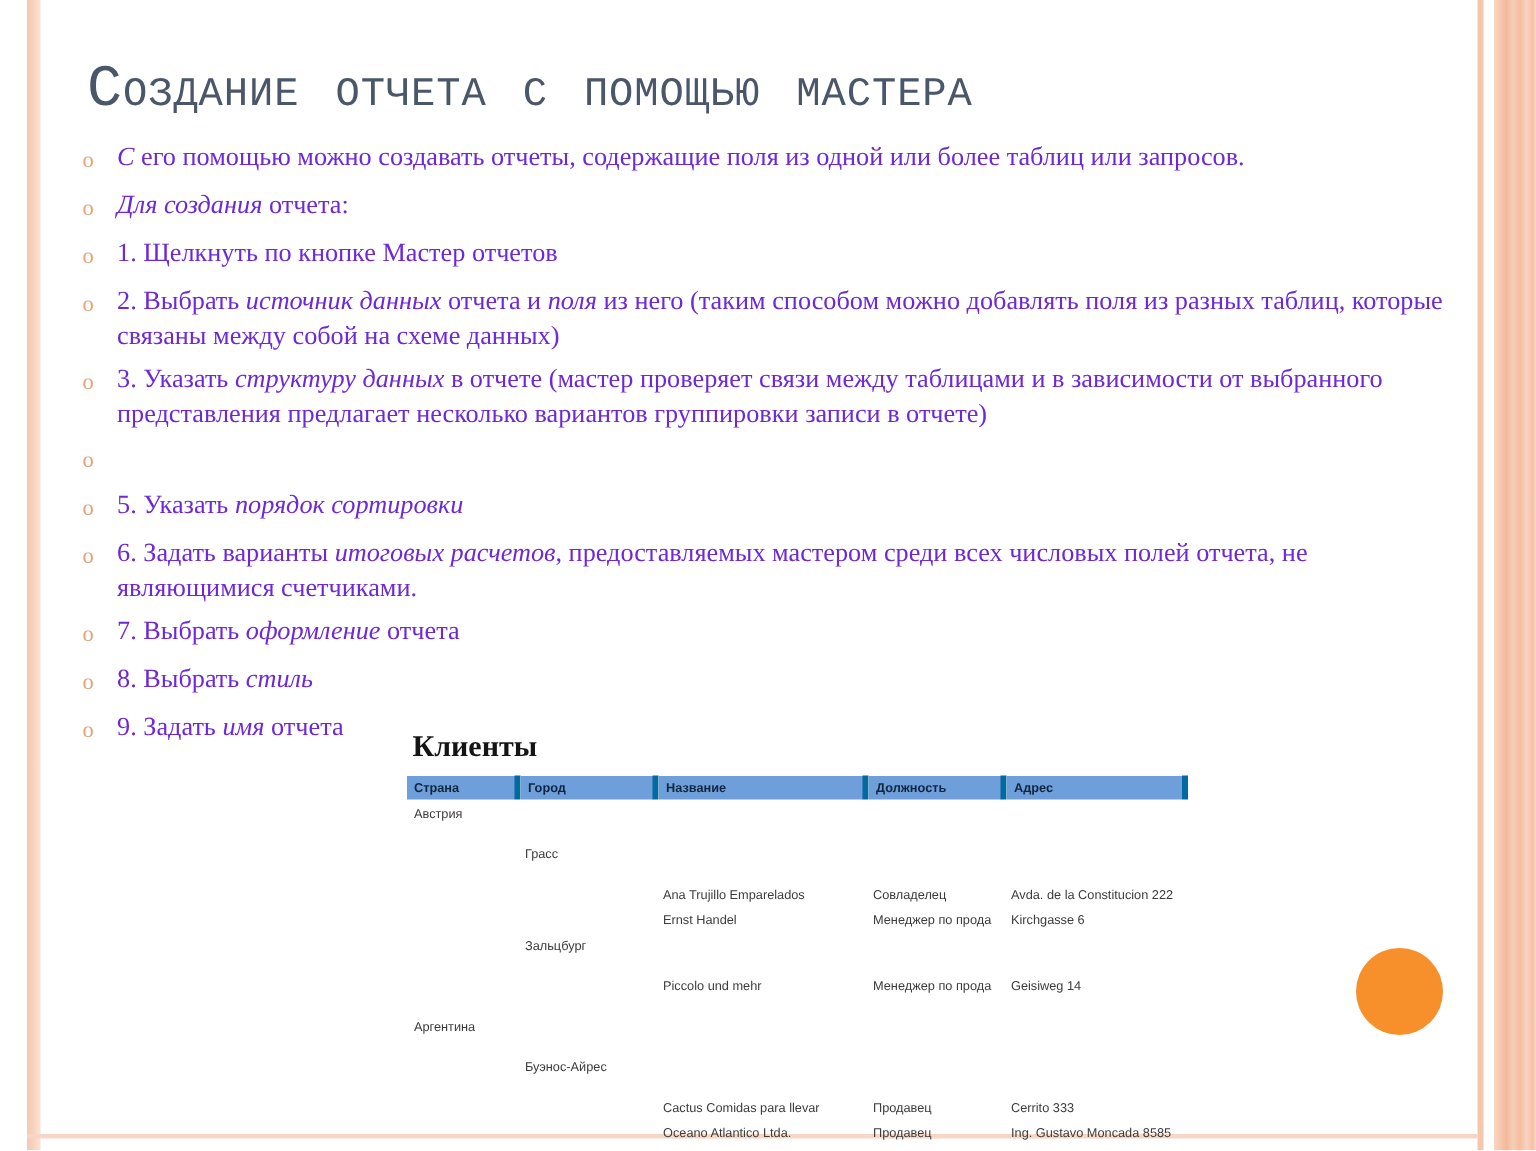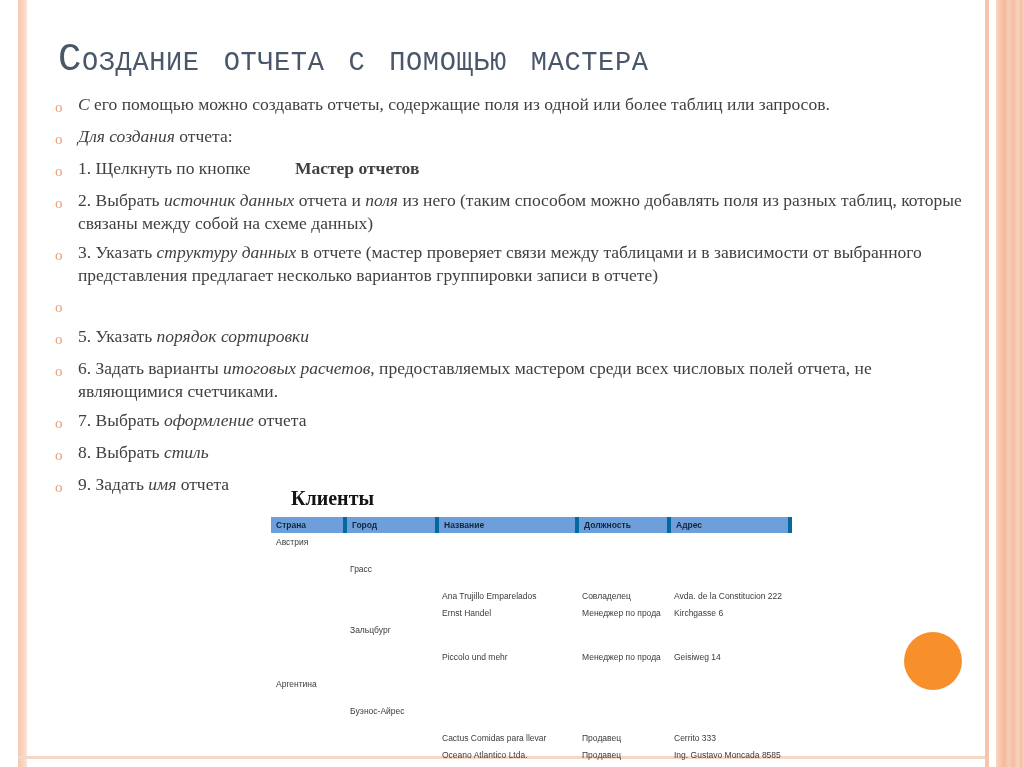--- a/index.html
+++ b/index.html
@@ -71,41 +71,41 @@
     text-align: left;
     padding-left: 7px;
     padding-top: 2px;
     user-select: none;
   }
   .bullet-text {
     flex: 1 1 auto;
     font-family: "Liberation Serif", "DejaVu Serif", serif;
     font-size: 17.5px;
     line-height: 23px;
-    color: #404040;
+    color: #6d28d9;
     text-align: left;
   }
   .bullet-text i { font-style: italic; }
-  .bullet-text b { font-weight: bold; margin-left: 40px; }
+  .bullet-text b { font-weight: normal; }
 
   
   #table-figure {
     position: absolute;
     left: 271px; top: 486px;
     width: 520px; height: 250px;
     background: #ffffff;
     font-family: "Liberation Sans", "DejaVu Sans", sans-serif;
   }
   #table-title {
     font-family: "Liberation Serif", "DejaVu Serif", serif;
     font-size: 20px;
     font-weight: bold;
     color: #141414;
     line-height: 24px;
-    margin-left: 20px;
+    margin-left: 4px;
     margin-bottom: 7px;
   }
   table.clients {
     border-collapse: collapse;
     width: 495px;
     table-layout: fixed;
   }
   table.clients th {
     background: #6f9fdb;
     color: #10263f;

